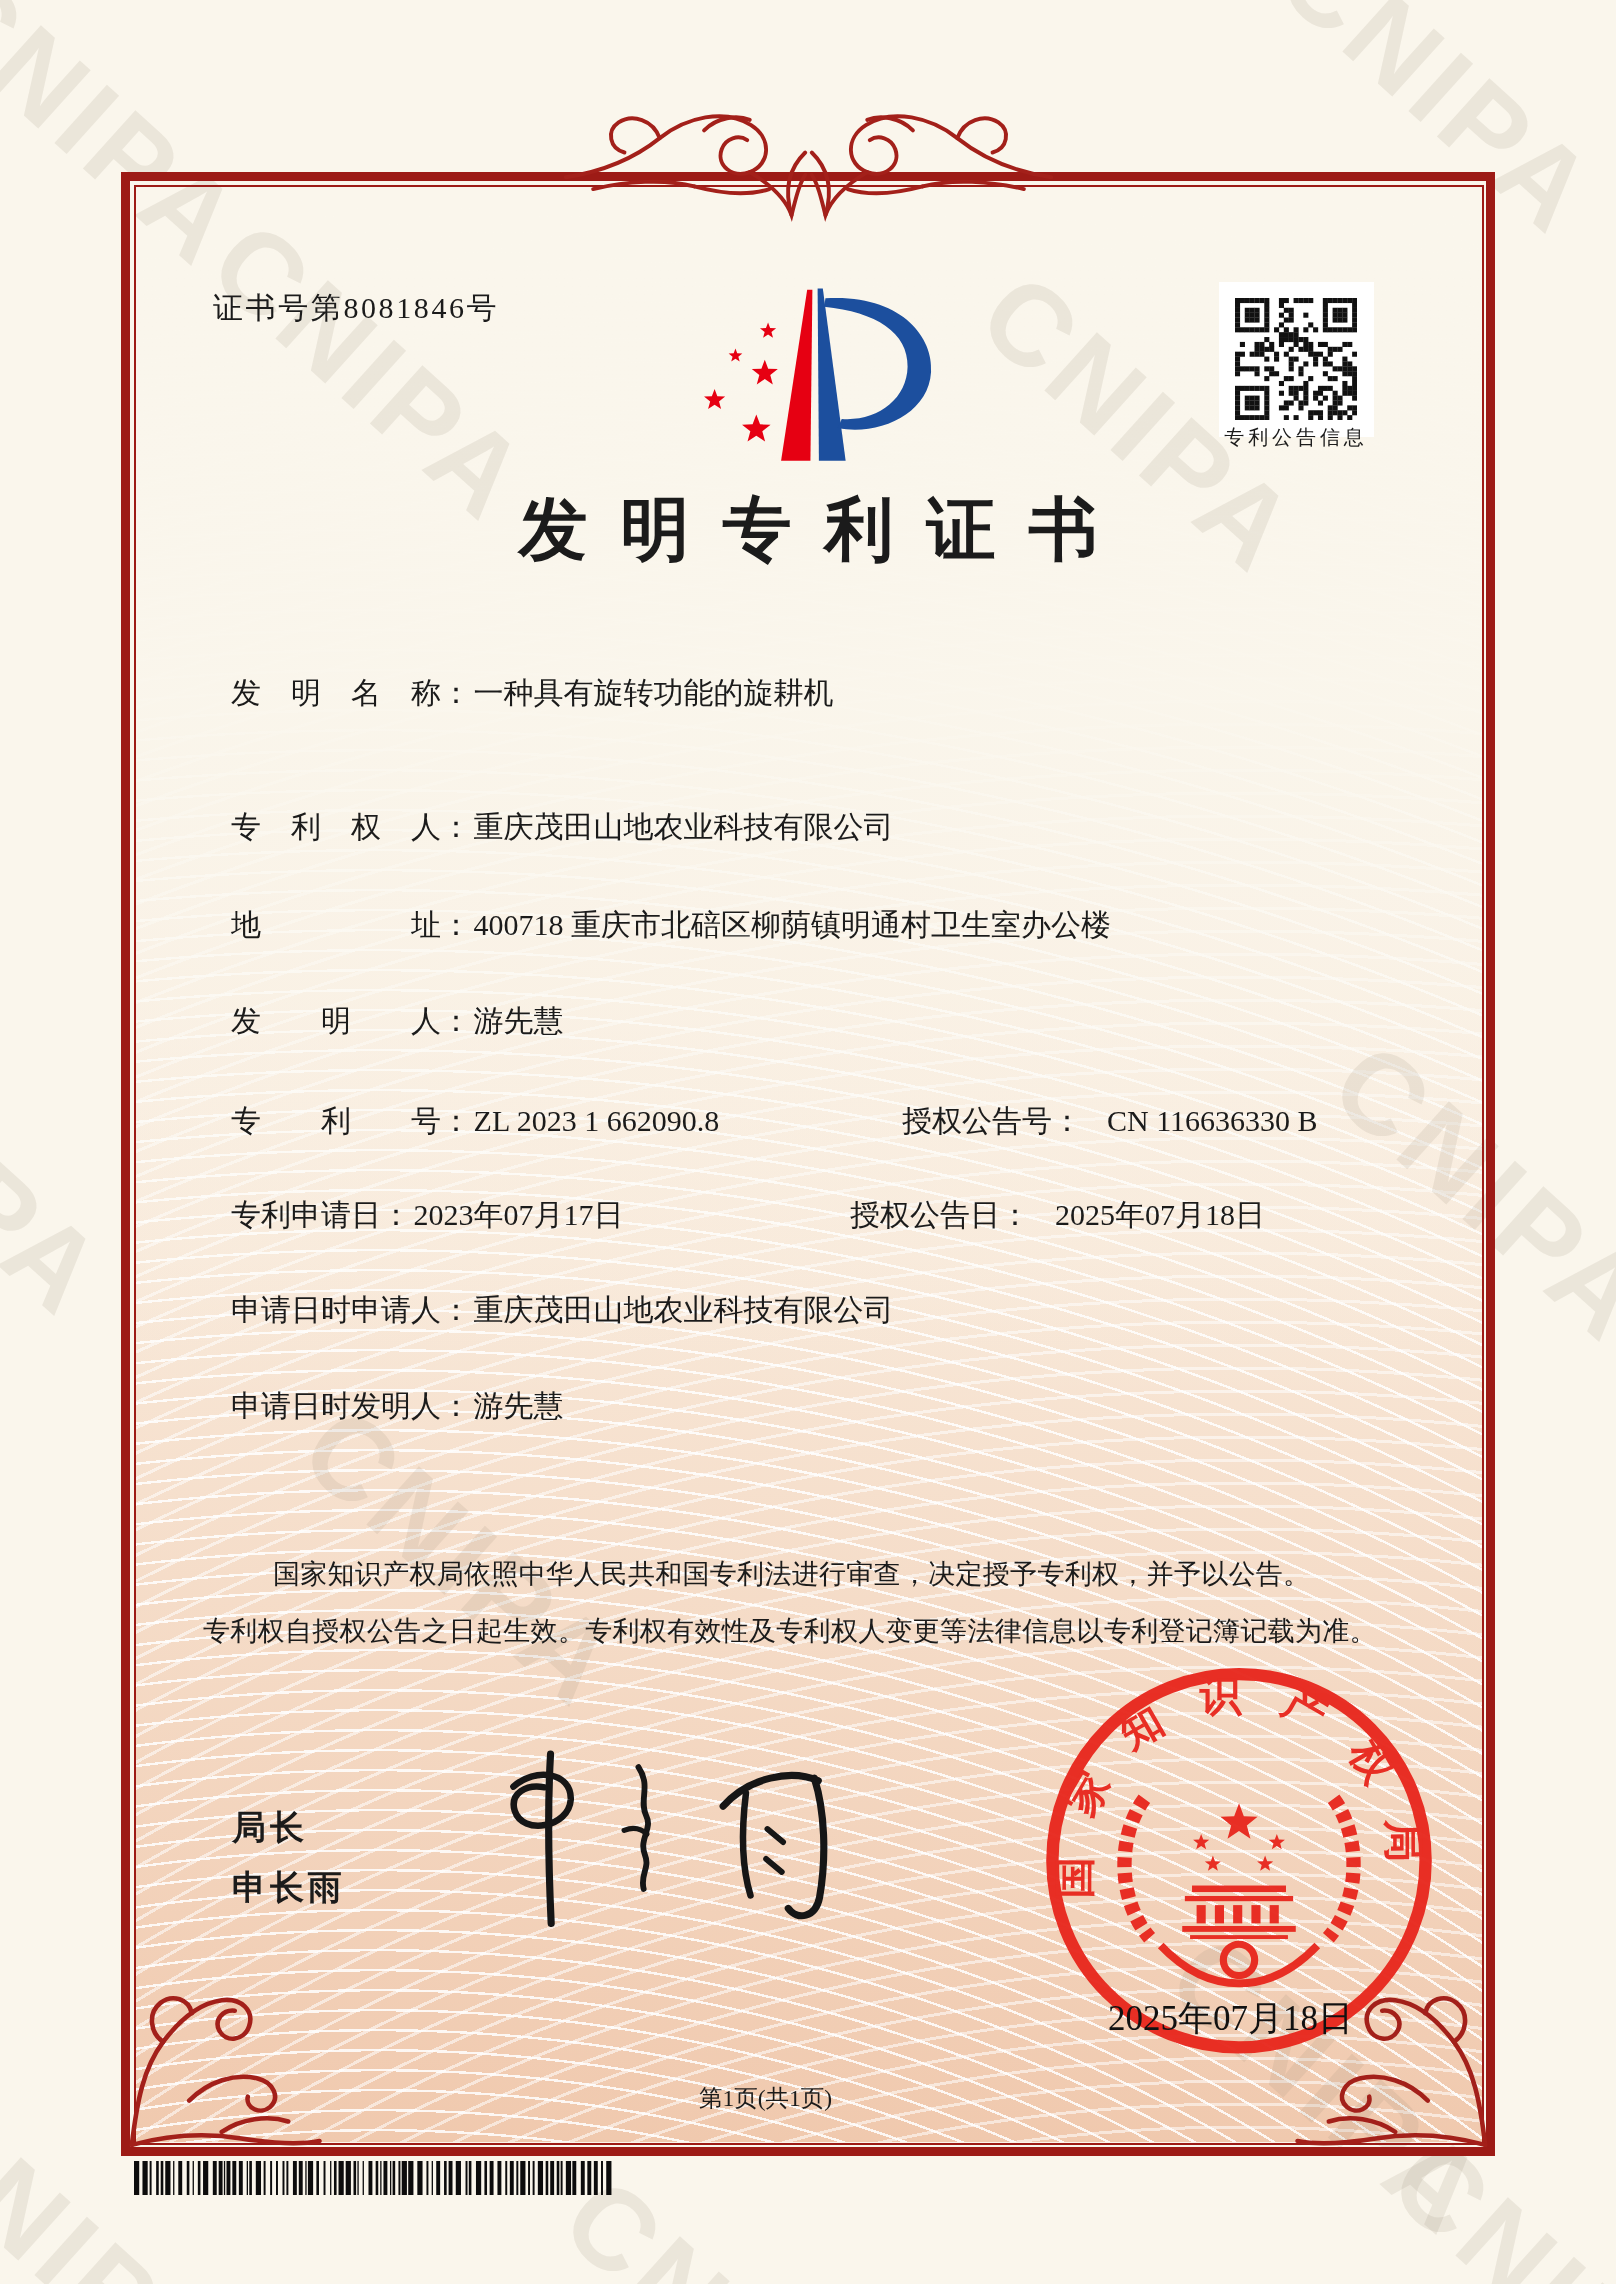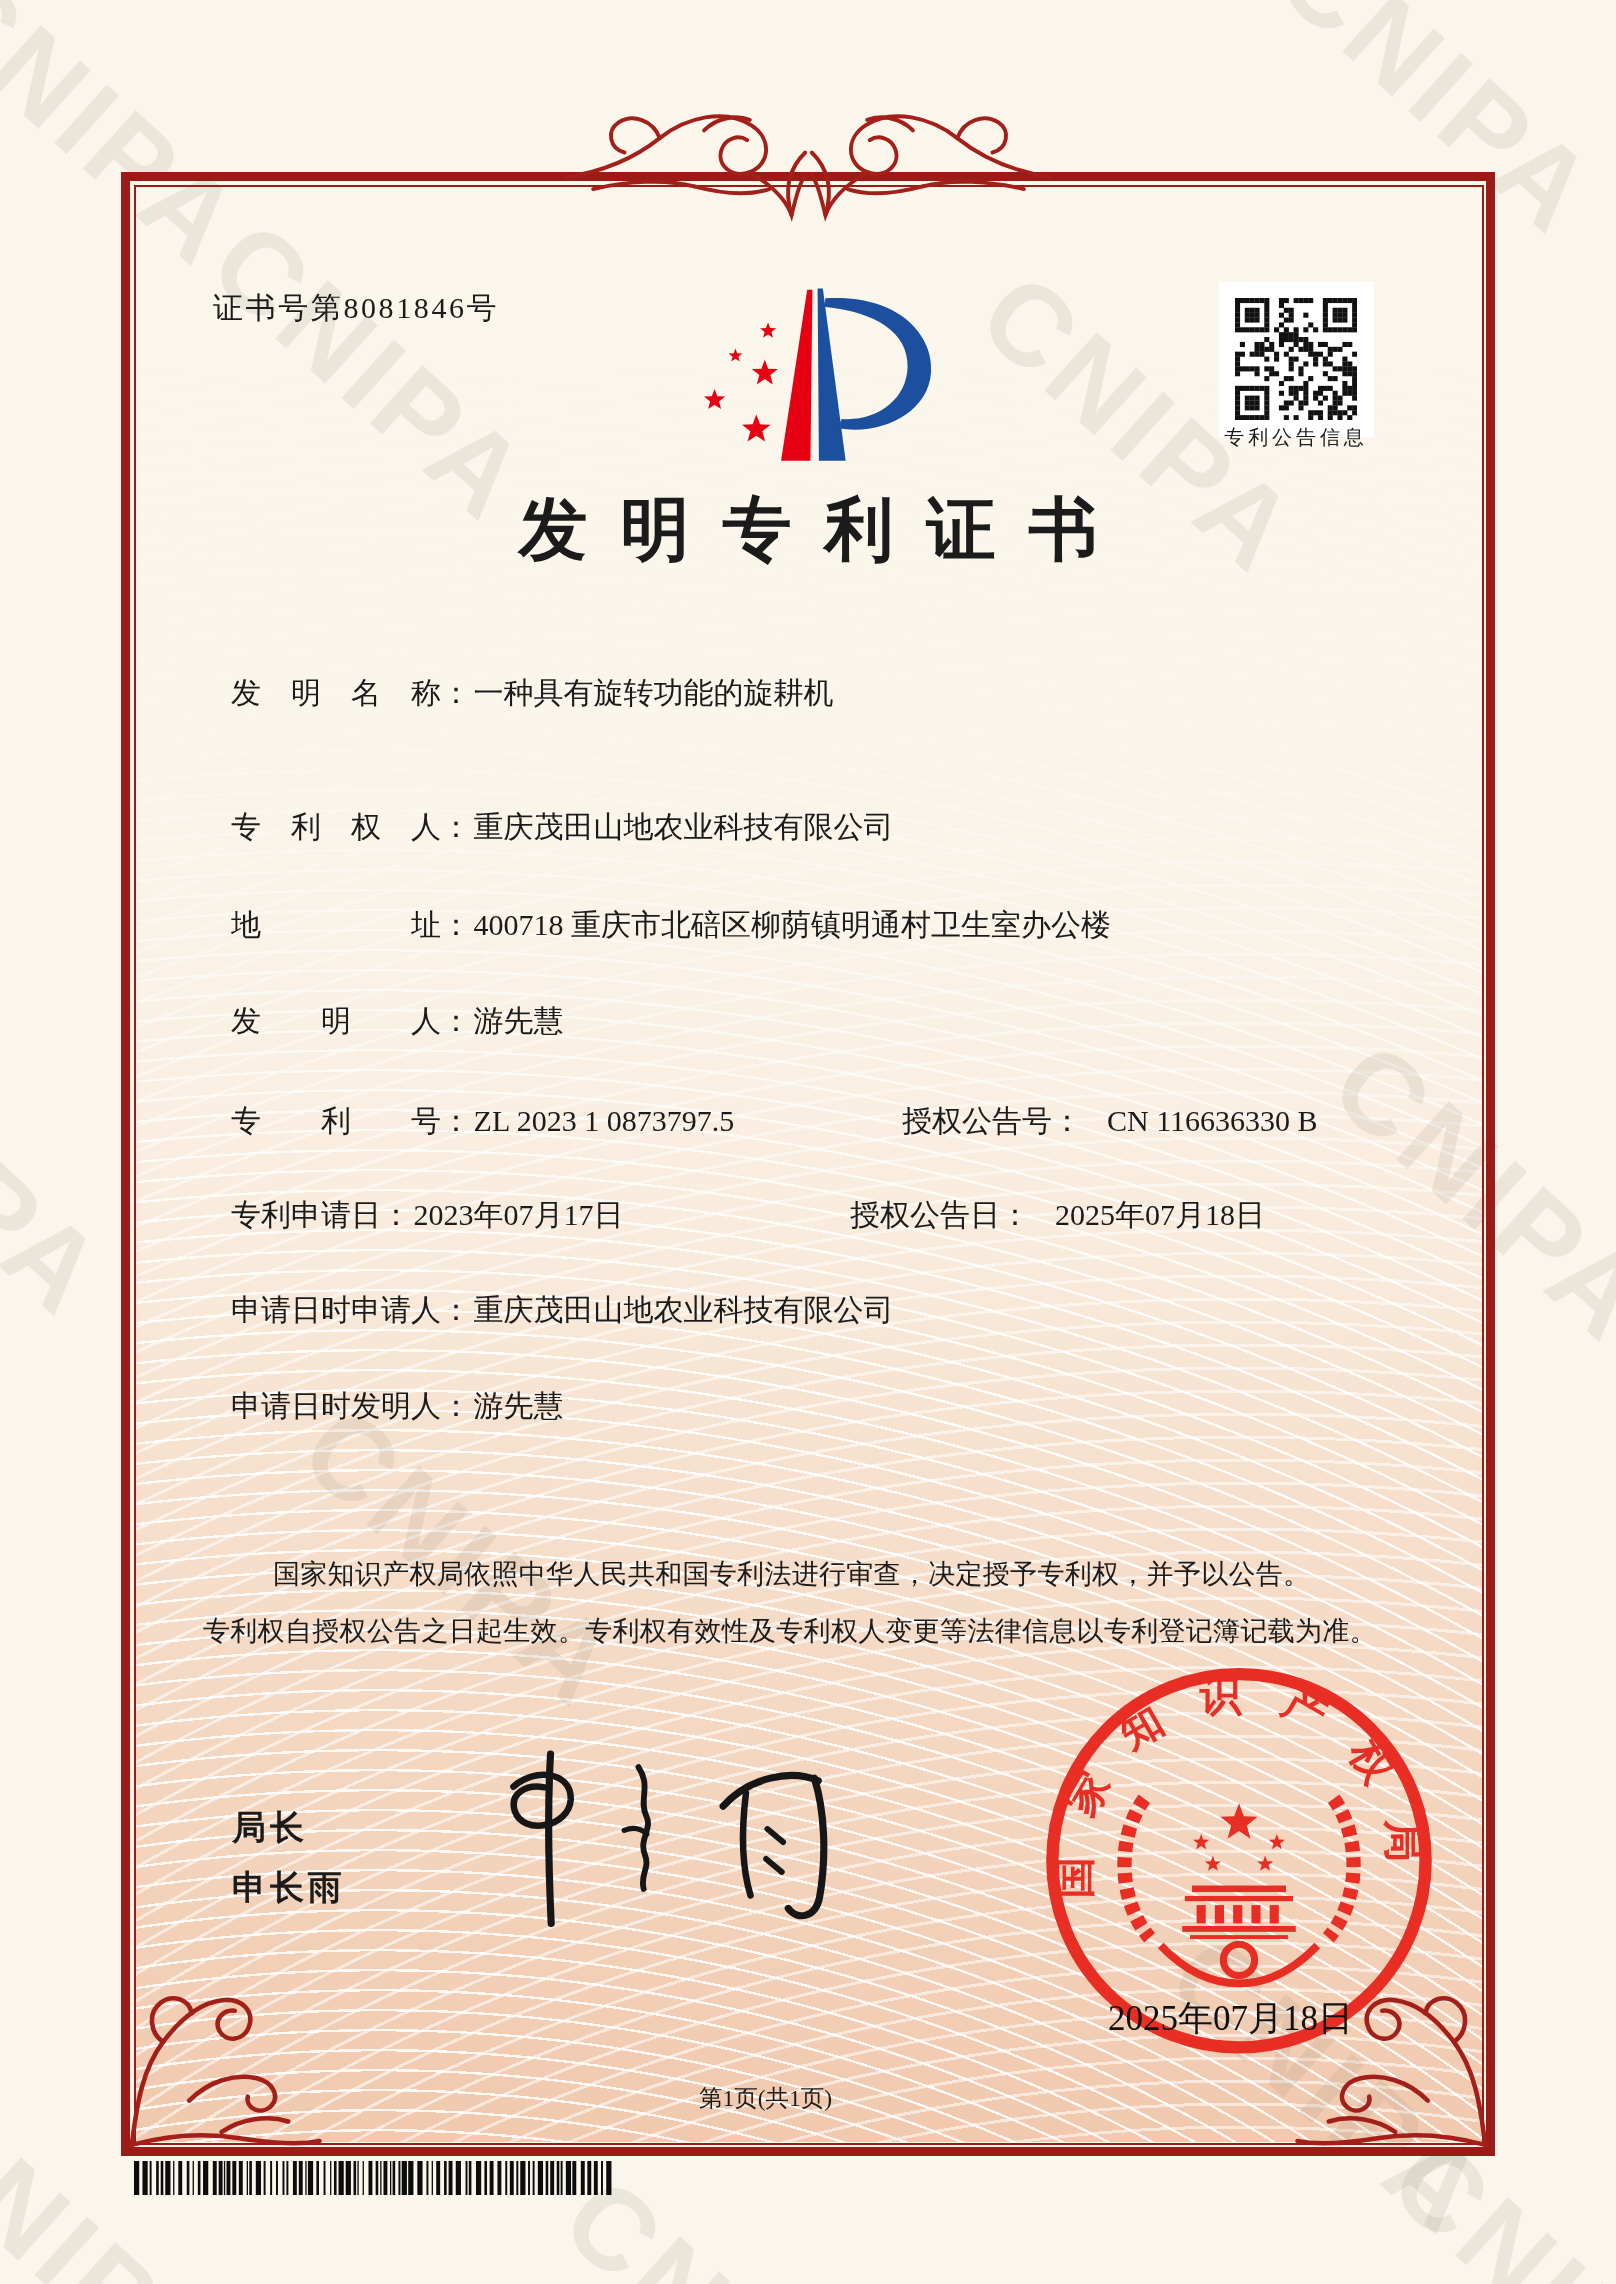--- a/index.html
+++ b/index.html
@@ -419,21 +419,21 @@
   <div class="row r1">
     <span class="lbl">发　明　名　称：</span><span class="val">一种具有旋转功能的旋耕机</span>
   </div>
   <div class="row r3">
     <span class="lbl">地　　　　　址：</span><span class="val">400718 重庆市北碚区柳荫镇明通村卫生室办公楼</span>
   </div>
   <div class="row r4">
     <span class="lbl">发　　明　　人：</span><span class="val">游先慧</span>
   </div>
   <div class="row r5a">
-    <span class="lbl">专　　利　　号：</span><span class="val">ZL 2023 1 0873797.5</span>
+    <span class="lbl">专　　利　　号：</span><span class="val">ZL 2023 1 662090.8</span>
   </div>
   <div class="row r5b">
     <span class="lbl">授权公告号：</span><span class="val">CN 116636330 B</span>
   </div>
   <div class="row r6a">
     <span class="lbl">专利申请日：</span><span class="val">2023年07月17日</span>
   </div>
   <div class="row r6b">
     <span class="lbl">授权公告日：</span><span class="val">2025年07月18日</span>
   </div>

